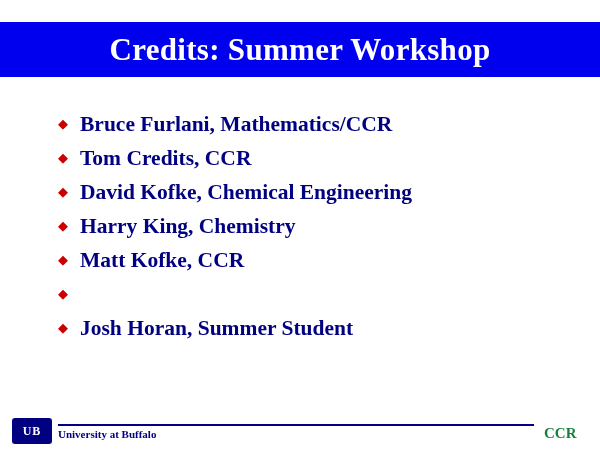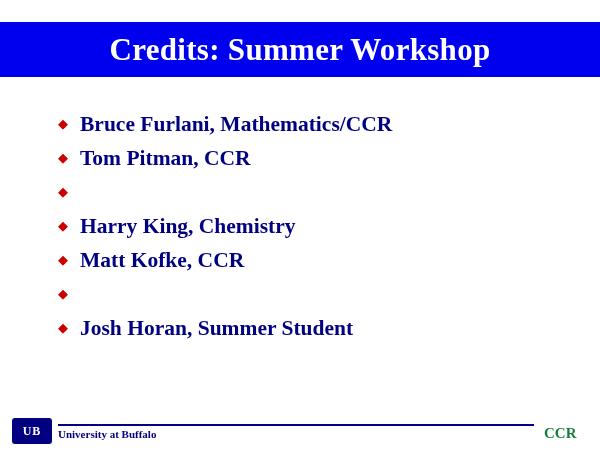--- a/index.html
+++ b/index.html
@@ -151,25 +151,26 @@
 
   <div class="bullets">
 
     <div class="bullet-row">
       <span class="bullet-marker">◆</span>
       <span class="bullet-text">Bruce Furlani, Mathematics/CCR</span>
     </div>
 
     <div class="bullet-row">
       <span class="bullet-marker">◆</span>
-      <span class="bullet-text">Tom Pitman, CCR</span>
-    </div>
-
-    <div class="bullet-row">
-      <span class="bullet-marker">◆</span>
+      <span class="bullet-text">Tom Credits, CCR</span>
+    </div>
+
+    <div class="bullet-row">
+      <span class="bullet-marker">◆</span>
+      <span class="bullet-text">David Kofke, Chemical Engineering</span>
     </div>
 
     <div class="bullet-row">
       <span class="bullet-marker">◆</span>
       <span class="bullet-text">Harry King, Chemistry</span>
     </div>
 
     <div class="bullet-row">
       <span class="bullet-marker">◆</span>
       <span class="bullet-text">Matt Kofke, CCR</span>

